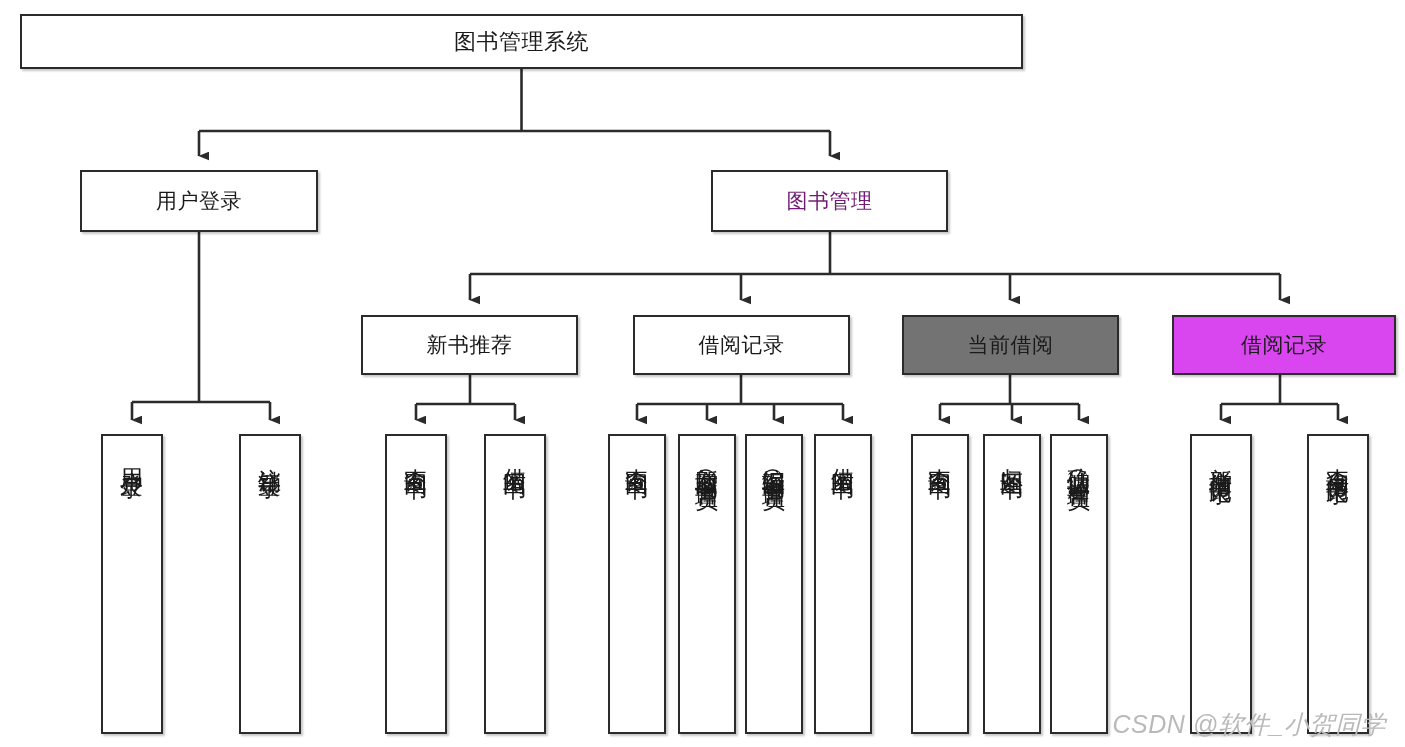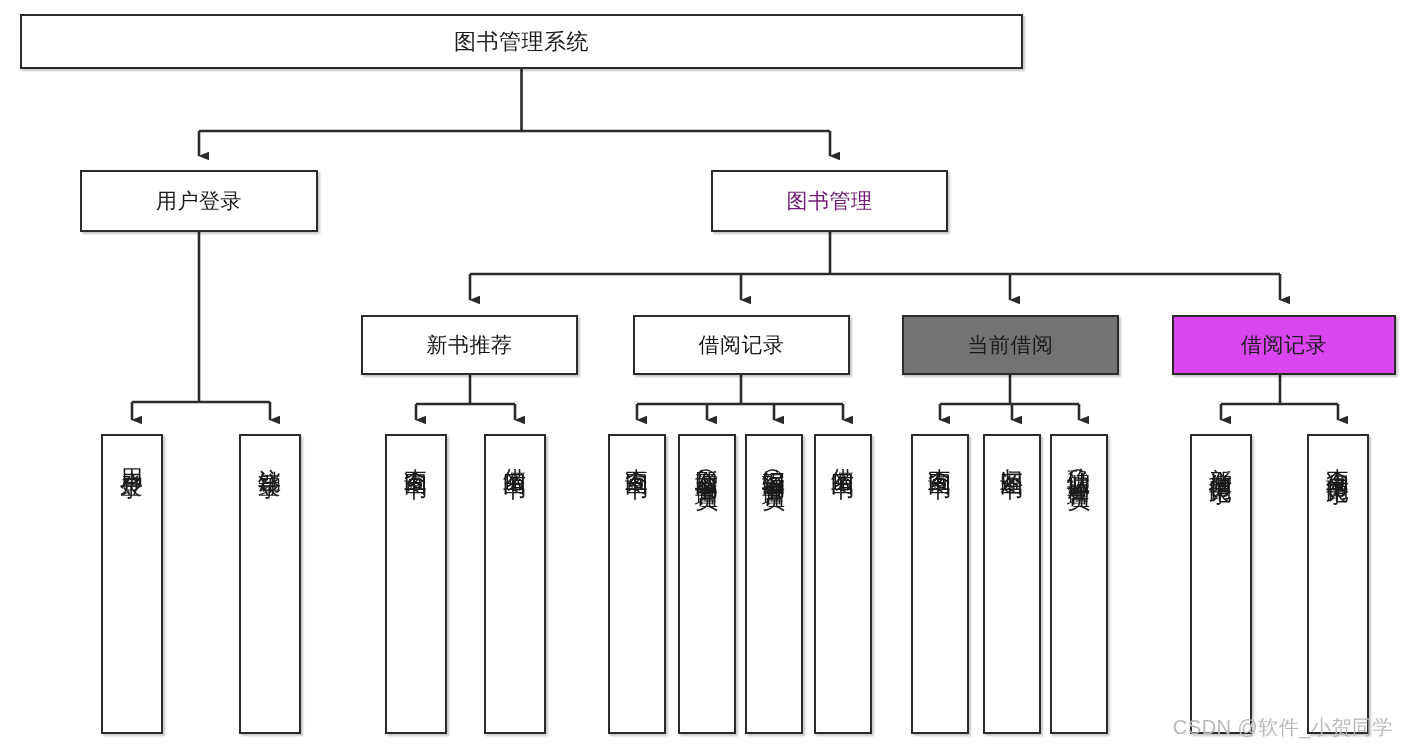--- a/index.html
+++ b/index.html
@@ -56,27 +56,28 @@
   .node.vertical .node-label {
     writing-mode: vertical-rl;
     text-orientation: upright;
     font-size: 23px;
     letter-spacing: 3px;
     line-height: 1.05;
     text-align: left;
   }
   .watermark {
     position: absolute;
-    right: 12px;
+    right: 19px;
     bottom: 6px;
-    font-size: 20px;
+    font-size: 25px;
     color: #b9b9b9;
     letter-spacing: 0.5px;
     user-select: none;
     white-space: nowrap;
+    font-style: italic;
   }
 </style>
 </head>
 <body>
 
 <div id="canvas" style="background: rgb(255, 255, 255);">
 
   <svg id="wires" viewBox="0 0 1405 747" xmlns="http://www.w3.org/2000/svg">
     <defs>
       <marker id="arrowhead" markerWidth="9" markerHeight="11" refX="4.5" refY="10.4" orient="auto" markerUnits="userSpaceOnUse">

